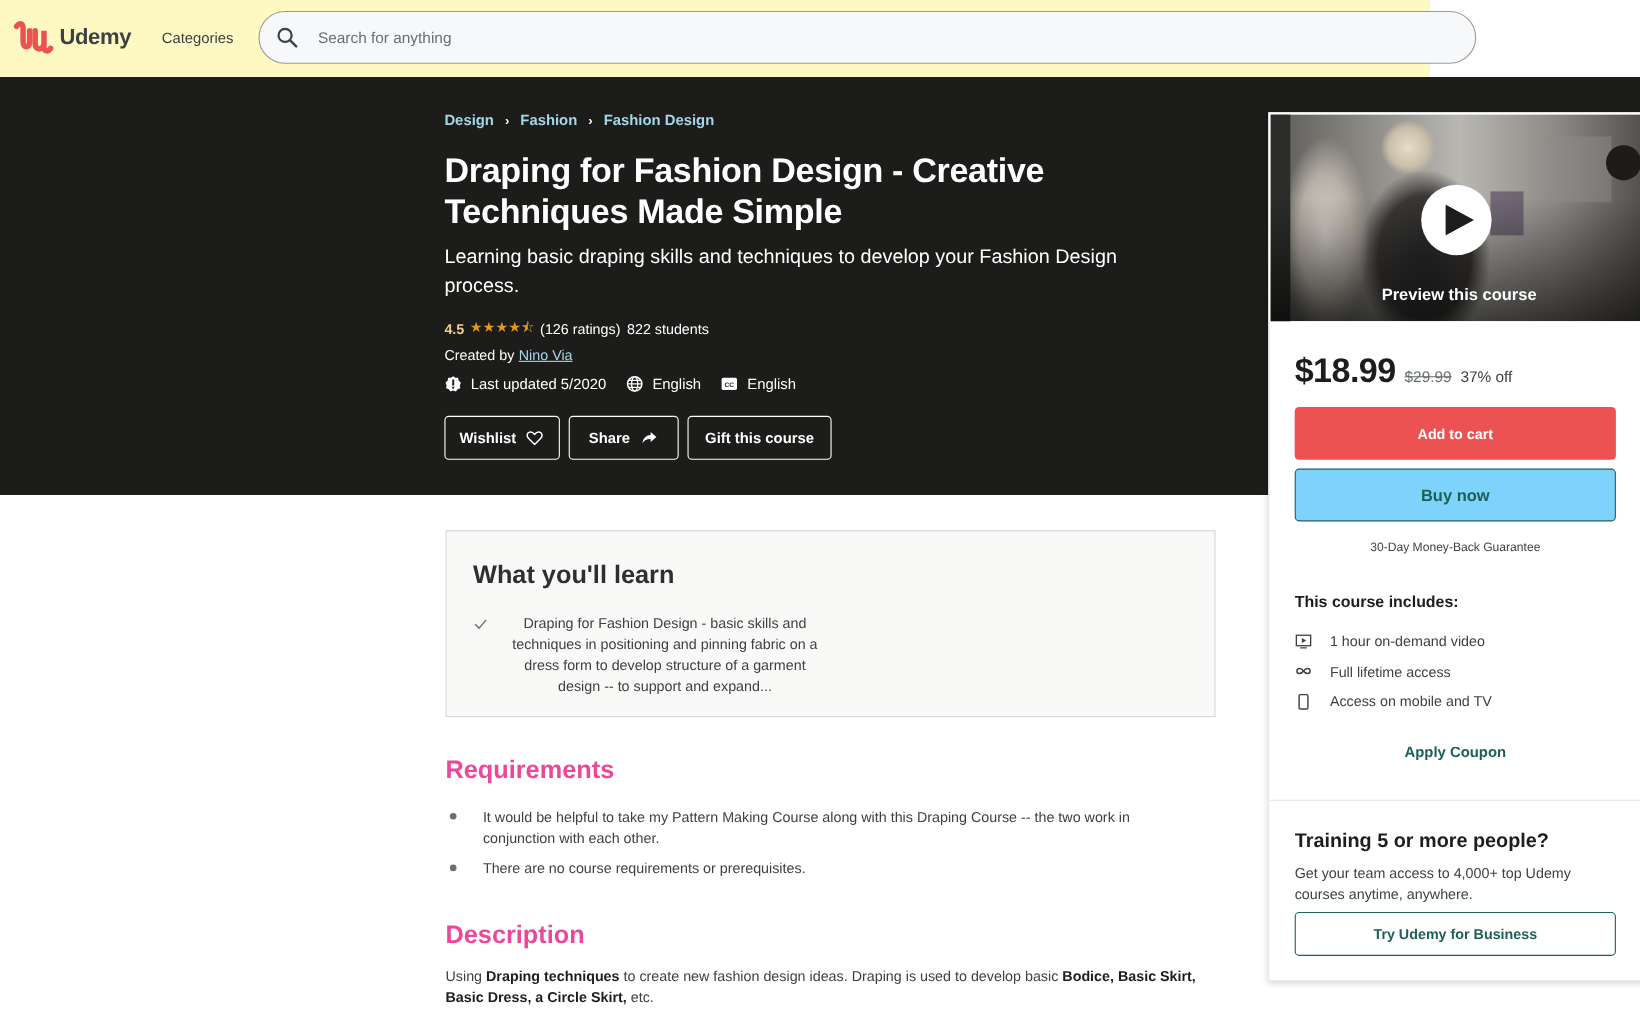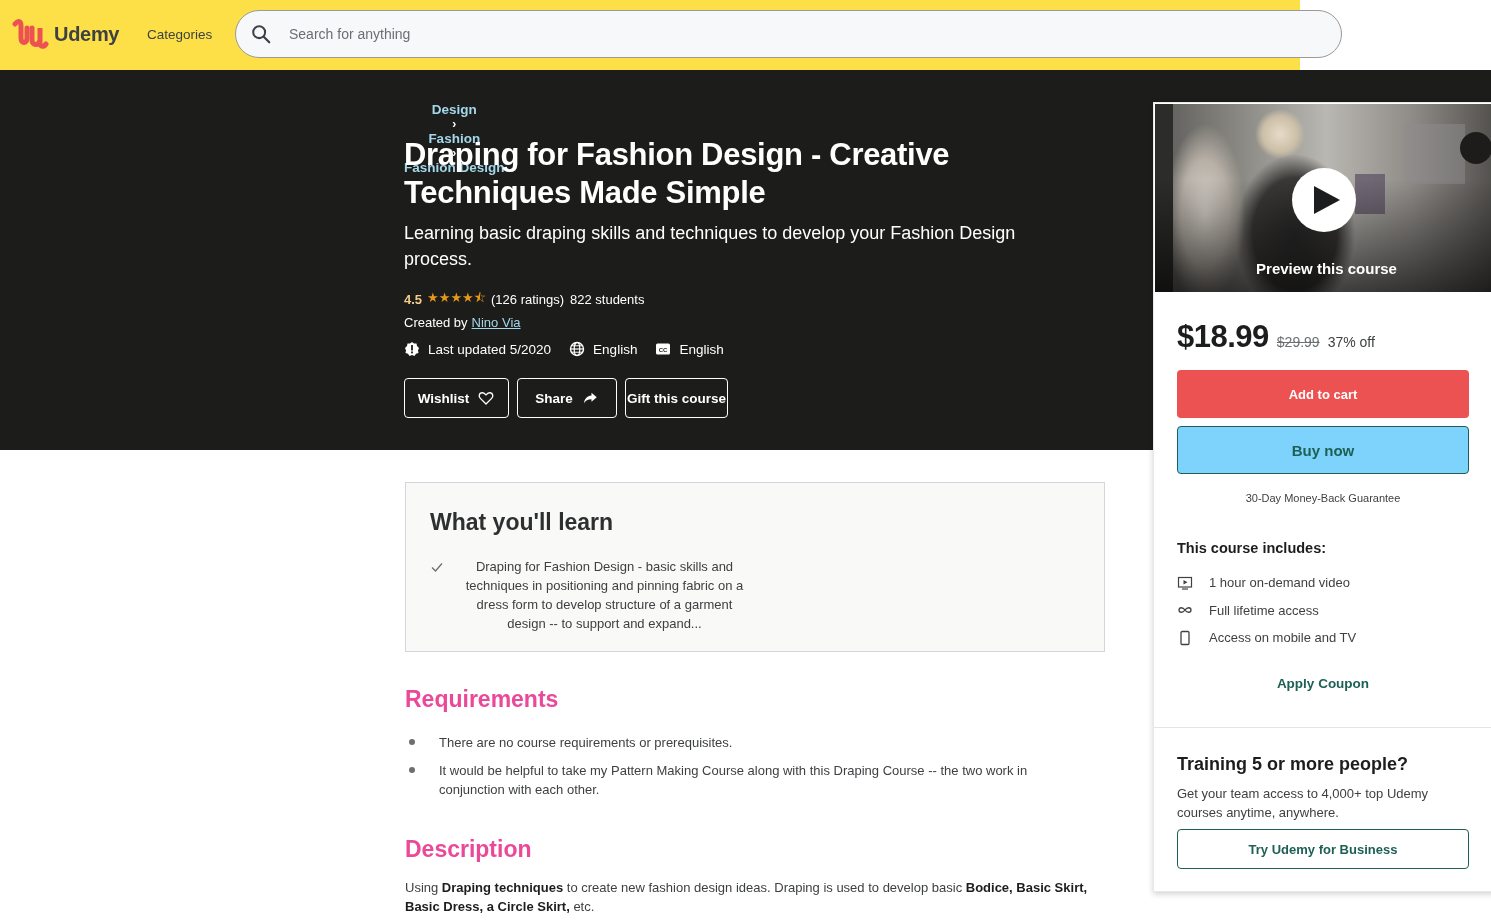--- a/index.html
+++ b/index.html
@@ -1,32 +1,32 @@
 <!DOCTYPE html>
 <html><head>
 <meta charset="utf-8">
 <style>
   * { box-sizing: border-box; margin: 0; padding: 0; }
   html, body { width: 1491px; height: 923px; overflow: hidden; background: #fff; }
   body { font-family: "Liberation Sans", "DejaVu Sans", sans-serif; color: #1c1d1f; position: relative; }
 
   
-  .header { position: absolute; left: 0; top: 0; width: 1300px; height: 70px; background: #fde047; display: flex; align-items: center; }
+  .header { position: absolute; left: 0; top: 0; width: 1300px; height: 70px; background: #fef9c3; display: flex; align-items: center; }
   .logo { position: absolute; left: 12px; top: 18px; display: flex; align-items: center; }
   .logo-mark { width: 38px; height: 32px; }
   .logo-text { font-weight: bold; font-size: 20px; color: #3e4143; margin-left: 4px; letter-spacing: -0.3px; }
   .categories { position: absolute; left: 147px; top: 27px; font-size: 13.5px; color: #3e4143; cursor: pointer; }
   .search { position: absolute; left: 235px; top: 10px; width: 1107px; height: 48px; border: 1px solid #9a9a9a; border-radius: 24px; background: #f7f8fa; display: flex; align-items: center; }
   .search-icon { width: 22px; height: 22px; margin-left: 14px; }
   .search input { border: none; background: transparent; outline: none; font-size: 14px; color: #3e4143; margin-left: 17px; width: 1000px; font-family: "Liberation Sans", sans-serif; }
   .search input::placeholder { color: #6a6f73; }
 
   
   .hero { position: absolute; left: 0; top: 70px; width: 1491px; height: 380px; background: #1c1d1a; }
-  .breadcrumb { position: absolute; left: 404px; top: 102px; display: flex; align-items: center; font-size: 13.5px; font-weight: bold; flex-direction: column; }
+  .breadcrumb { position: absolute; left: 404px; top: 102px; display: flex; align-items: center; font-size: 13.5px; font-weight: bold; }
   .breadcrumb a { color: #a4d7ea; text-decoration: none; cursor: pointer; }
   .breadcrumb .sep { color: #fff; margin: 0 10px; font-size: 12px; }
   .title { position: absolute; left: 404px; top: 136px; width: 640px; font-size: 31px; font-weight: bold; color: #fff; line-height: 38px; letter-spacing: -0.3px; }
   .subtitle { position: absolute; left: 404px; top: 220px; width: 660px; font-size: 18px; color: #fff; line-height: 26px; }
   .rating-row { position: absolute; left: 404px; top: 288px; display: flex; align-items: center; font-size: 13px; color: #fff; }
   .rating-num { color: #f3ca8c; font-weight: bold; margin-right: 5px; }
   .stars { color: #e59819; font-size: 13px; letter-spacing: 0px; margin-right: 5px; }
   .ratings-count { margin-right: 6px; }
   .creator-row { position: absolute; left: 404px; top: 315px; font-size: 13px; color: #fff; }
   .creator-row a { color: #a4d7ea; text-decoration: underline; cursor: pointer; margin-left: 4px; }
@@ -164,21 +164,21 @@
     <svg viewBox="0 0 24 24">
       <path d="M12 20 L4.5 12.5 C2 10 2.5 5.5 6.5 5 C9 4.7 11 6.5 12 8 C13 6.5 15 4.7 17.5 5 C21.5 5.5 22 10 19.5 12.5 Z" stroke="#fff" stroke-width="1.8" fill="none" stroke-linejoin="round"></path>
     </svg>
   </button>
   <button class="btn-outline-dark" style="width:100px">
     <span>Share</span>
     <svg viewBox="0 0 24 24">
       <path d="M14 5 L21 11 L14 17 L14 13.5 C9 13.5 6 15 4 19 C4.5 13 8 9 14 8.5 Z" fill="#fff"></path>
     </svg>
   </button>
-  <button class="btn-outline-dark" style="width:103px">Gift this course</button>
+  <button class="btn-outline-dark" style="width:131px">Gift this course</button>
 </div>
 
 <div class="card">
   <div class="preview">
     <div class="preview-deco1"></div>
     <div class="preview-deco2"></div>
     <div class="preview-deco3"></div>
     <div class="preview-deco4"></div>
     <div class="preview-shade"></div>
     <div class="play-btn">
@@ -238,24 +238,24 @@
       <path d="M2 7.5 L5.5 11 L12 3.5" stroke="#6a6f73" stroke-width="1.3" fill="none"></path>
     </svg>
     <div class="learn-text">Draping for Fashion Design - basic skills and techniques in positioning and pinning fabric on a dress form to develop structure of a garment design -- to support and expand...</div>
   </div>
 </div>
 
 <h2 class="section-title" style="top:686px">Requirements</h2>
 <ul class="req-list">
   <li>
     <span class="dot"></span>
-    <span>There are no course requirements or prerequisites.</span>
+    <span style="width:650px">It would be helpful to take my Pattern Making Course along with this Draping Course -- the two work in conjunction with each other.</span>
   </li>
   <li>
     <span class="dot"></span>
-    <span style="width:650px">It would be helpful to take my Pattern Making Course along with this Draping Course -- the two work in conjunction with each other.</span>
+    <span>There are no course requirements or prerequisites.</span>
   </li>
 </ul>
 
 <h2 class="section-title" style="top:836px">Description</h2>
 <div class="desc">
   <span>Using </span><b>Draping techniques</b><span> to create new fashion design ideas.  Draping is used to develop basic </span><b>Bodice, Basic Skirt, Basic Dress, a Circle Skirt,</b><span> etc.</span>
 </div>
 
 </body></html>

